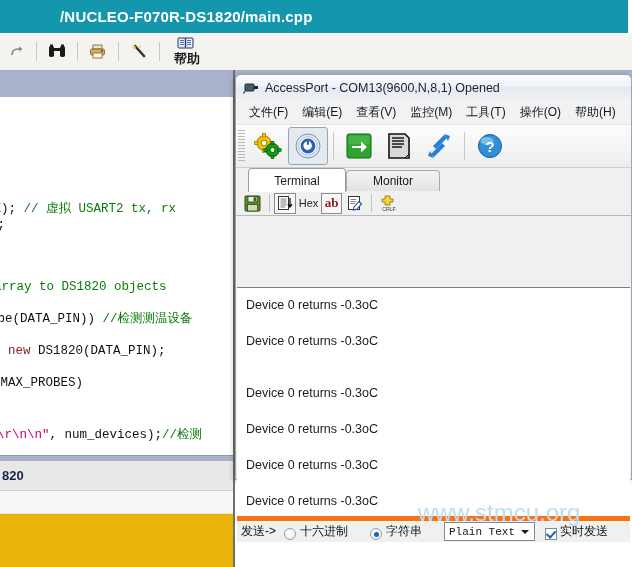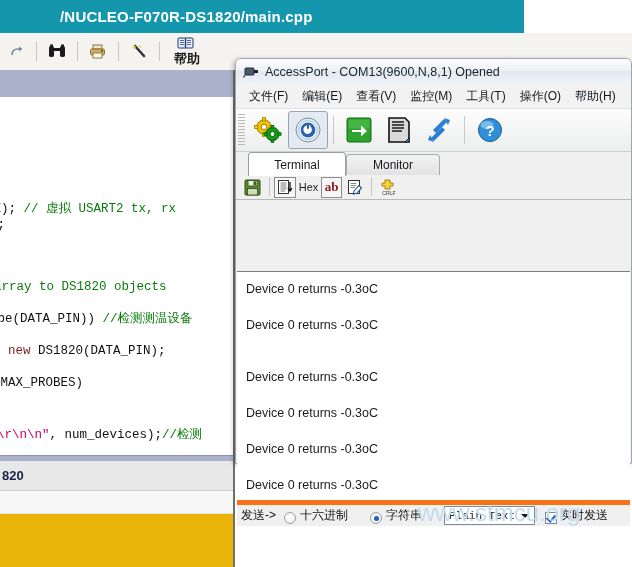--- a/index.html
+++ b/index.html
@@ -10,21 +10,21 @@
     overflow:hidden;
     position:relative;
   }
 
   
   #editor-app{
     position:absolute;left:0;top:0;width:632px;height:567px;
     background:#ffffff;
   }
   .ed-titlebar{
-    position:absolute;left:0;top:0;width:524px;height:33px;
+    position:absolute;left:0;top:0;width:628px;height:33px;
     background:#1496ad;
     color:#ffffff;
     font-weight:bold;font-size:15px;
     display:flex;align-items:center;
   }
   .ed-title-text{margin-left:60px;letter-spacing:.2px;}
 
   .ed-toolbar{
     position:absolute;left:0;top:33px;width:632px;height:37px;
     background:#f4f3f0;
@@ -83,21 +83,21 @@
   .ed-lower-head span{
     font-size:13px;font-weight:bold;color:#16224a;margin-left:2px;
   }
   .ed-lower-body{
     position:absolute;left:0;top:30px;width:233px;height:22px;
     background:#f7f7f7;border-bottom:1px solid #e2e2e2;
   }
 
   
   #accessport{
-    position:absolute;left:235px;top:58px;width:397px;height:406px;
+    position:absolute;left:235px;top:74px;width:397px;height:406px;
     background:#f0f0f0;
     border:1px solid #9fa5ab;
     border-top-left-radius:6px;border-top-right-radius:6px;
     box-shadow:-2px 1px 5px rgba(0,0,0,.22);
     box-sizing:border-box;
   }
   .ap-titlebar{
     height:25px;width:100%;
     background:linear-gradient(to bottom,#fbfcfd 0%,#eef2f6 45%,#e3e9ef 50%,#eef3f8 100%);
     border-top-left-radius:5px;border-top-right-radius:5px;

